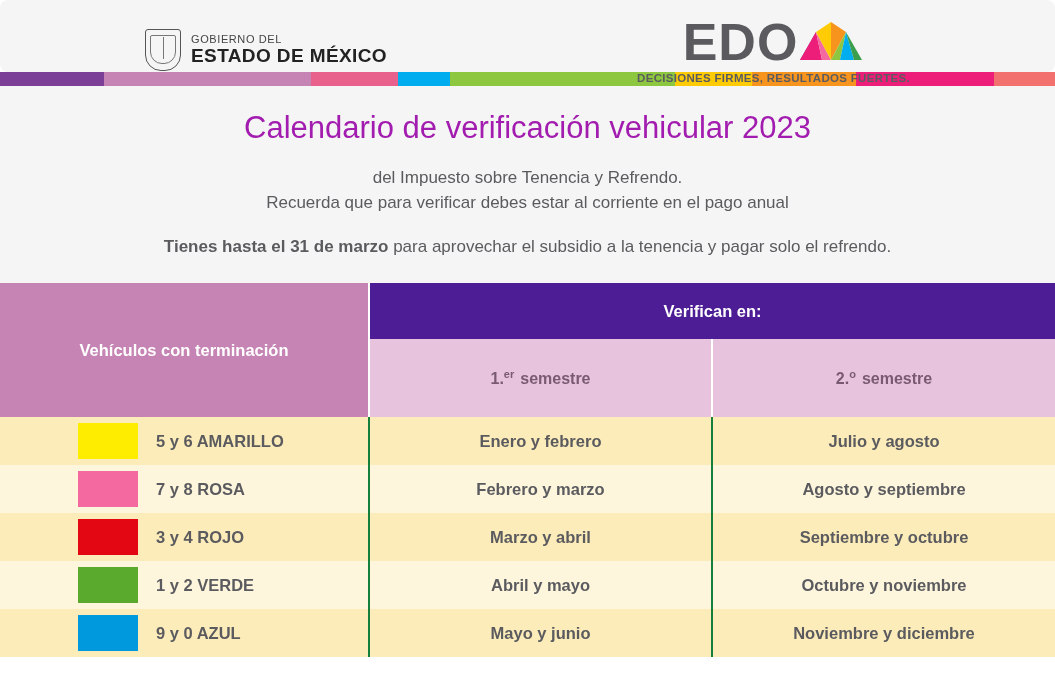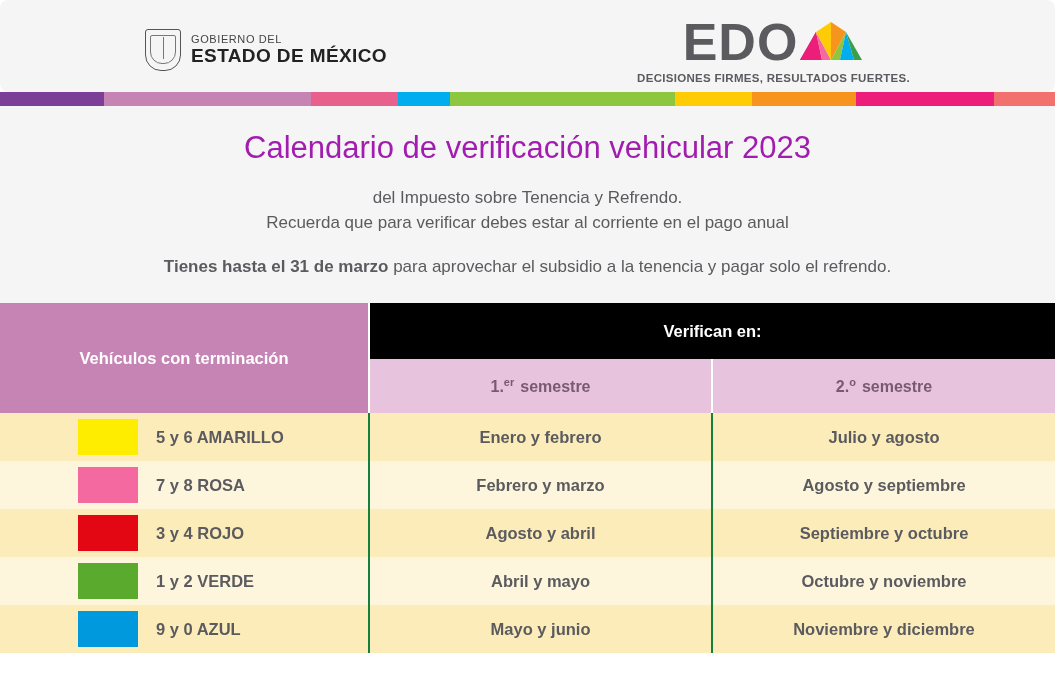--- a/index.html
+++ b/index.html
@@ -10,21 +10,21 @@
     width: 1055px;
     height: 680px;
     background: #ffffff;
     font-family: "Liberation Sans", sans-serif;
     overflow: hidden;
   }
 
   
   .header {
     background: #f5f5f5;
-    height: 92px;
+    height: 72px;
     position: relative;
     border-radius: 8px;
   }
   .logos {
     display: flex;
     align-items: center;
     justify-content: center;
     height: 100px;
     gap: 250px;
   }
@@ -142,35 +142,35 @@
   .th-left {
     background: #c684b4;
     color: #ffffff;
     font-size: 16.5px;
     font-weight: bold;
     text-align: center;
     width: 352px;
     padding: 10px 8px;
   }
   .th-verifican {
-    background: #000000;
+    background: #4c1d95;
     color: #ffffff;
     font-size: 16.5px;
     font-weight: bold;
     text-align: center;
     padding: 10px 8px;
     height: 36px;
   }
   .th-sem {
     background: #e8c3dd;
     color: #7a5a73;
     font-size: 16px;
     font-weight: bold;
     text-align: center;
-    padding: 11px 8px;
+    padding: 23px 8px;
     height: 32px;
   }
   .th-sem .sup {
     font-size: 11px;
     vertical-align: super;
   }
   .th-sem .gap { display: inline-block; width: 6px; }
   .col-div { border-left: 2px solid #ffffff; }
 
   tbody tr td {
@@ -306,21 +306,21 @@
       <td class="sem-cell">Agosto y septiembre</td>
     </tr>
 
     <tr class="odd">
       <td class="term-cell">
         <div class="term-inner">
           <span class="swatch" style="background:#e30613"></span>
           <span class="term-label">3 y 4 ROJO</span>
         </div>
       </td>
-      <td class="sem-cell">Agosto y abril</td>
+      <td class="sem-cell">Marzo y abril</td>
       <td class="sem-cell">Septiembre y octubre</td>
     </tr>
 
     <tr class="even">
       <td class="term-cell">
         <div class="term-inner">
           <span class="swatch" style="background:#5aaa2d"></span>
           <span class="term-label">1 y 2 VERDE</span>
         </div>
       </td>

